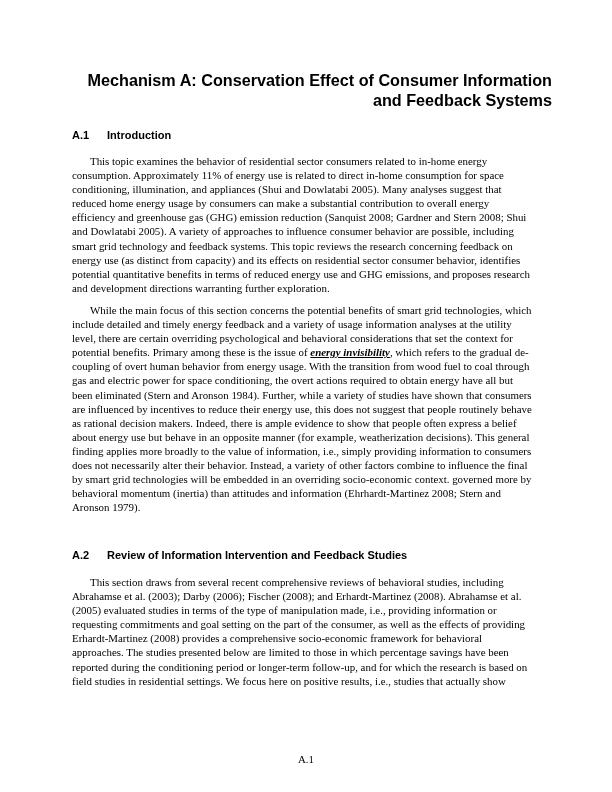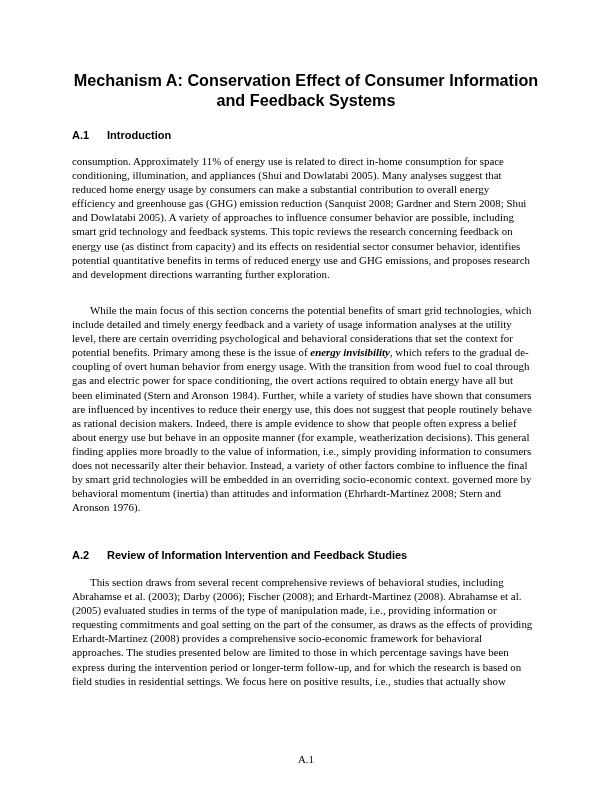--- a/index.html
+++ b/index.html
@@ -1,35 +1,35 @@
 <!DOCTYPE html>
 <html><head>
 <meta charset="utf-8">
 <style>
   html, body { margin: 0; padding: 0; background: #ffffff; }
   body { width: 612px; height: 792px; position: relative; overflow: hidden; color: #000; }
   .page { position: absolute; left: 0; top: 0; width: 612px; height: 792px; }
   .title {
     position: absolute; left: 60px; width: 492px; top: 70px;
     font-family: "Liberation Sans", sans-serif; font-weight: bold;
-    font-size: 16.2px; line-height: 20px; text-align: center; margin: 0;
+    font-size: 16.2px; line-height: 20px; text-align: right; margin: 0;
   }
   .h2 {
     position: absolute; left: 72px;
     font-family: "Liberation Sans", sans-serif; font-weight: bold;
     font-size: 11px; line-height: 16px; margin: 0; white-space: nowrap;
   }
   .h2 .num { display: inline-block; width: 32px; }
   .para {
     position: absolute; left: 72px; width: 480px;
     font-family: "Liberation Serif", serif; font-size: 10.9px; line-height: 14.1px; margin: 0;
   }
   .line { display: block; white-space: nowrap; height: 14.1px; }
   .indent { padding-left: 18px; }
-  .em { font-weight: bold; font-style: italic; }
+  .em { font-weight: bold; font-style: italic; text-decoration: underline; }
   .footer {
     position: absolute; left: 0; width: 612px; top: 752px; text-align: center;
     font-family: "Liberation Serif", serif; font-size: 10.9px; line-height: 14px;
   }
 </style>
 </head>
 <body>
 
 <div class="page">
 
@@ -37,20 +37,21 @@
     <span class="line" style="height:20px">Mechanism A: Conservation Effect of Consumer Information</span>
     <span class="line" style="height:20px">and Feedback Systems</span>
   </h1>
 
   <h2 class="h2" style="top:127px">
     <span class="num">A.1</span>
     <span>Introduction</span>
   </h2>
 
   <div class="para" style="top:154px">
+    <span class="line indent">This topic examines the behavior of residential sector consumers related to in-home energy</span>
     <span class="line">consumption.  Approximately 11% of energy use is related to direct in-home consumption for space</span>
     <span class="line">conditioning, illumination, and appliances (Shui and Dowlatabi 2005).  Many analyses suggest that</span>
     <span class="line">reduced home energy usage by consumers can make a substantial contribution to overall energy</span>
     <span class="line">efficiency and greenhouse gas (GHG) emission reduction (Sanquist 2008; Gardner and Stern 2008; Shui</span>
     <span class="line">and Dowlatabi 2005).  A variety of approaches to influence consumer behavior are possible, including</span>
     <span class="line">smart grid technology and feedback systems.  This topic reviews the research concerning feedback on</span>
     <span class="line">energy use (as distinct from capacity) and its effects on residential sector consumer behavior, identifies</span>
     <span class="line">potential quantitative benefits in terms of reduced energy use and GHG emissions, and proposes research</span>
     <span class="line">and development directions warranting further exploration.</span>
   </div>
@@ -63,33 +64,33 @@
     <span class="line">coupling of overt human behavior from energy usage.  With the transition from wood fuel to coal through</span>
     <span class="line">gas and electric power for space conditioning, the overt actions required to obtain energy have all but</span>
     <span class="line">been eliminated (Stern and Aronson 1984).  Further, while a variety of studies have shown that consumers</span>
     <span class="line">are influenced by incentives to reduce their energy use, this does not suggest that people routinely behave</span>
     <span class="line">as rational decision makers.  Indeed, there is ample evidence to show that people often express a belief</span>
     <span class="line">about energy use but behave in an opposite manner (for example, weatherization decisions).  This general</span>
     <span class="line">finding applies more broadly to the value of information, i.e., simply providing information to consumers</span>
     <span class="line">does not necessarily alter their behavior.  Instead, a variety of other factors combine to influence the final</span>
     <span class="line">by smart grid technologies will be embedded in an overriding socio-economic context. governed more by</span>
     <span class="line">behavioral momentum (inertia) than attitudes and information (Ehrhardt-Martinez 2008; Stern and</span>
-    <span class="line">Aronson 1976).</span>
+    <span class="line">Aronson 1979).</span>
   </div>
 
   <h2 class="h2" style="top:547px">
     <span class="num">A.2</span>
     <span>Review of Information Intervention and Feedback Studies</span>
   </h2>
 
   <div class="para" style="top:575px">
     <span class="line indent">This section draws from several recent comprehensive reviews of behavioral studies, including</span>
     <span class="line">Abrahamse et al. (2003); Darby (2006); Fischer (2008); and Erhardt-Martinez (2008).  Abrahamse et al.</span>
     <span class="line">(2005) evaluated studies in terms of the type of manipulation made, i.e., providing information or</span>
-    <span class="line">requesting commitments and goal setting on the part of the consumer, as draws as the effects of providing</span>
+    <span class="line">requesting commitments and goal setting on the part of the consumer, as well as the effects of providing</span>
     <span class="line">Erhardt-Martinez (2008) provides a comprehensive socio-economic framework for behavioral</span>
     <span class="line">approaches.  The studies presented below are limited to those in which percentage savings have been</span>
-    <span class="line">express during the intervention period or longer-term follow-up, and for which the research is based on</span>
+    <span class="line">reported during the conditioning period or longer-term follow-up, and for which the research is based on</span>
     <span class="line">field studies in residential settings.  We focus here on positive results, i.e., studies that actually show</span>
   </div>
 
   <div class="footer">A.1</div>
 </div>
 
 </body></html>

